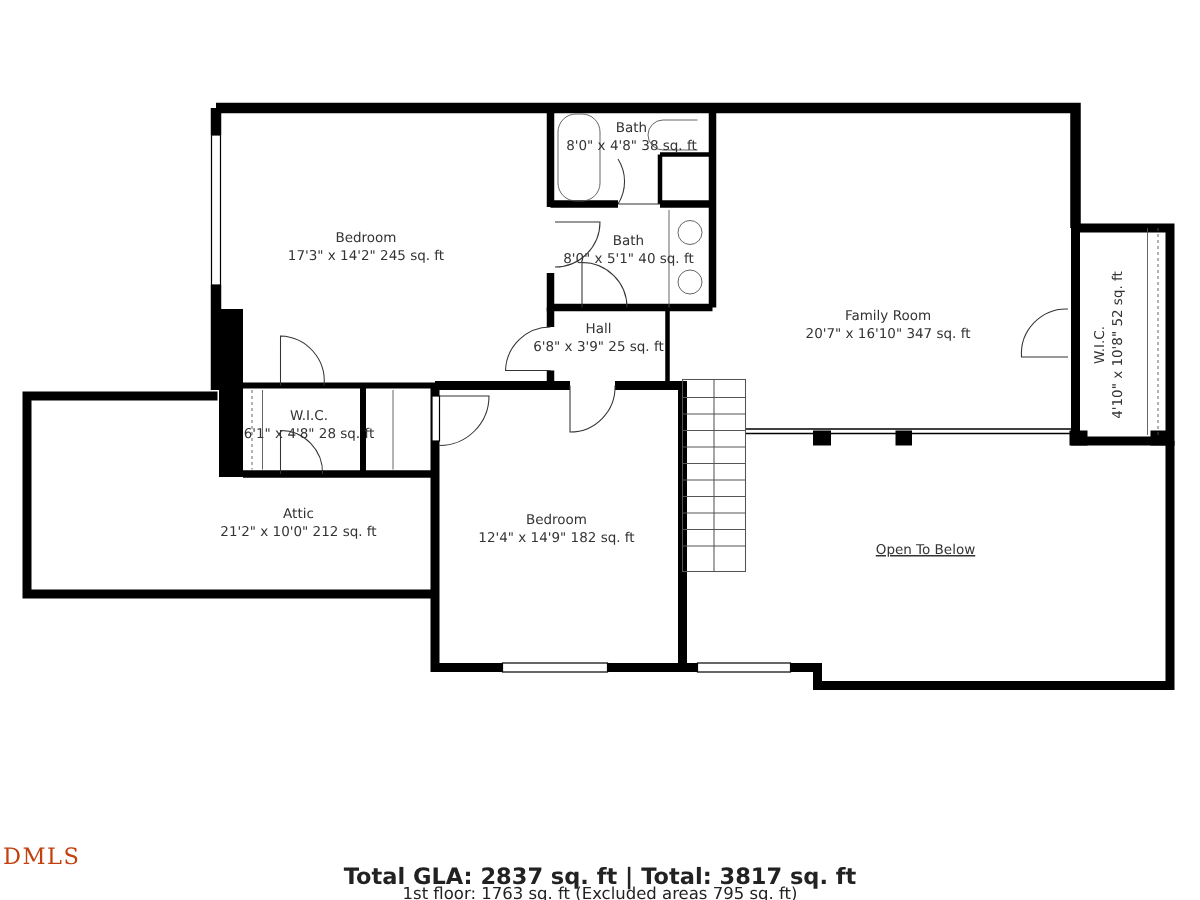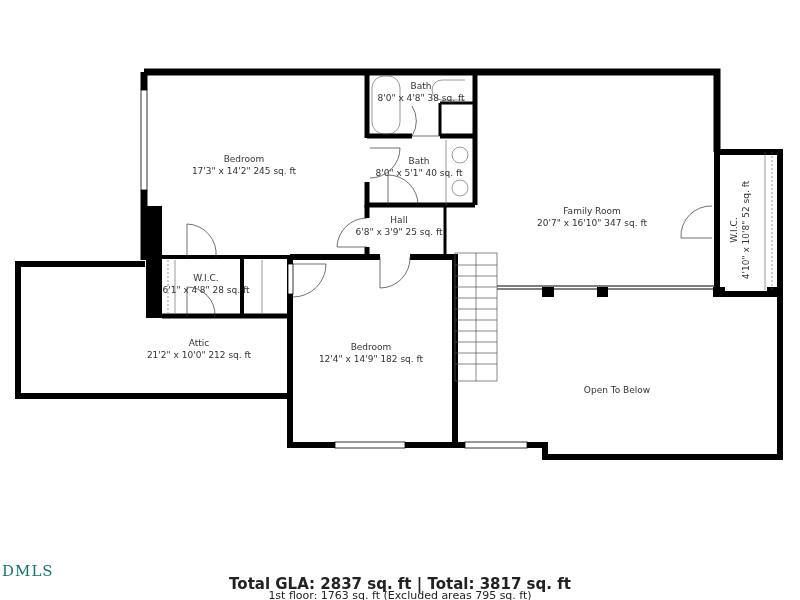--- a/index.html
+++ b/index.html
@@ -6,21 +6,21 @@
     body { width:800px; height:600px; position:relative; overflow:hidden; font-family:"DejaVu Sans", sans-serif; color:#333; }
     #plan { position:absolute; left:0; top:0; }
     .lbl { position:absolute; text-align:center; white-space:nowrap; font-size:9px; line-height:12px; color:#333; transform:translateX(-50%); }
     .lbl .nm { display:block; }
     .lbl .dm { display:block; }
     .vert { transform:translate(-50%,-50%) rotate(-90deg); }
     .summary { position:absolute; left:400px; top:536px; transform:translateX(-50%); text-align:center; width:400px; color:#222; }
     .summary .total { font-weight:bold; font-size:15px; line-height:12px;margin-top:42px; }
     .summary .floor { font-size:11px; line-height:12px; }
     .summary .note { font-size:4.5px; line-height:10px; color:#444; }
-    .watermark { position:absolute; left:2px; top:562px; font-size:15px; color:#0f766e; letter-spacing:1px; font-family:"DejaVu Serif", serif; }
+    .watermark { position:absolute; left:2px; top:562px; font-size:15px; color:#c2410c; letter-spacing:1px; font-family:"DejaVu Serif", serif; }
   </style>
 </head>
 <body>
 
 <svg id="plan" width="800" height="600" viewBox="0 0 800 600">
   <g fill="none" stroke="#000" stroke-linejoin="miter">
 
     <path d="M144 72 H717 V152" stroke-width="7"></path>
     <path d="M144 72 V90" stroke-width="7"></path>
     <path d="M144 190 V260" stroke-width="7"></path>
@@ -137,21 +137,21 @@
   <span class="dm">6'1" x 4'8" 28 sq. ft</span>
 </div>
 <div class="lbl" style="left:159px;top:337px;margin-left:40px;">
   <span class="nm">Attic</span>
   <span class="dm">21'2" x 10'0" 212 sq. ft</span>
 </div>
 <div class="lbl" style="left:371px;top:341px;">
   <span class="nm">Bedroom</span>
   <span class="dm">12'4" x 14'9" 182 sq. ft</span>
 </div>
-<div class="lbl" style="left:617px;top:384px;">
+<div class="lbl" style="left:617px;top:361px;text-decoration:underline;">
   <span class="nm">Open To Below</span>
 </div>
 
 <div class="summary">
   <div class="total">Total GLA: 2837 sq. ft | Total: 3817 sq. ft</div>
   <div class="floor">1st floor: 1763 sq. ft (Excluded areas 795 sq. ft)</div>
   <div class="note">Measurements Are Calculated Per Ncrec Guidelines And Ansi Z765-2021.</div>
 </div>
 
 <div class="watermark">DMLS</div>

